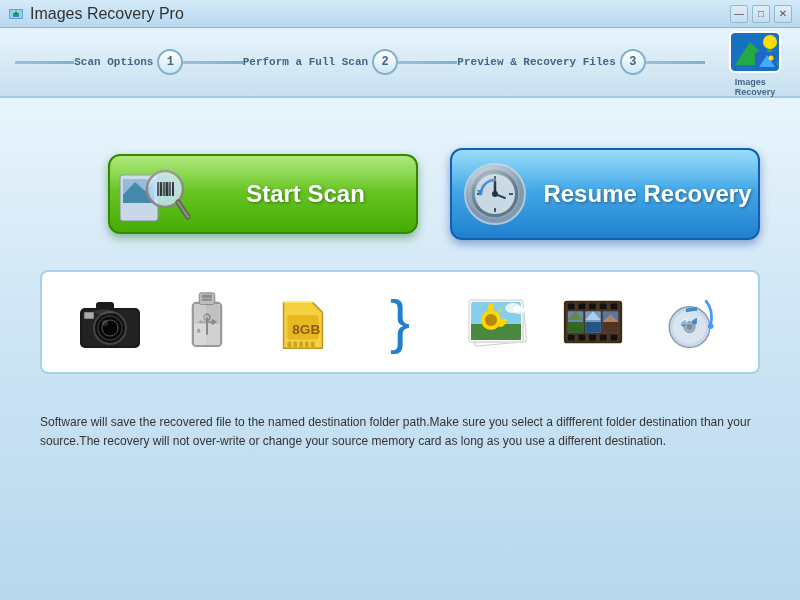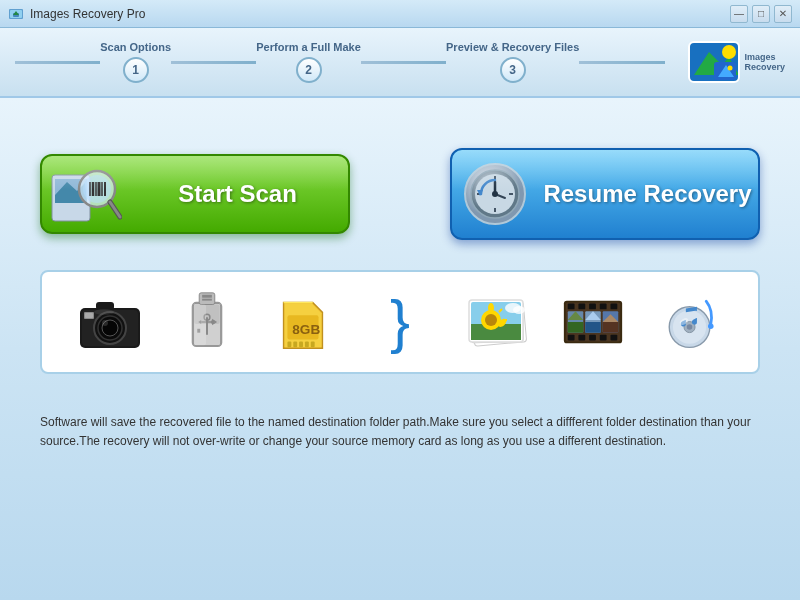--- a/index.html
+++ b/index.html
@@ -24,21 +24,21 @@
     .title-bar-left {
       display: flex;
       align-items: center;
       gap: 6px;
     }
     .title-icon {
       width: 16px;
       height: 16px;
     }
     .title-text {
-      font-size: 12px;
+      font-size: 16px;
       color: #333;
       font-weight: normal;
     }
     .title-controls {
       display: flex;
       gap: 4px;
     }
     .title-btn {
       width: 18px;
       height: 18px;
@@ -68,23 +68,23 @@
       align-items: center;
       flex: 1;
     }
     .step-line {
       height: 3px;
       background: linear-gradient(to right, #a0c0d8, #80b0cc);
       flex: 1;
     }
     .step-item {
       display: flex;
-      flex-direction: column;
       align-items: center;
       gap: 4px;
+      font-family: Liberation Mono, monospace;
     }
     .step-label {
       font-size: 11px;
       color: #446688;
       text-align: center;
       white-space: nowrap;
       font-weight: bold;
     }
     .step-circle {
       width: 26px;
@@ -94,40 +94,40 @@
       border: 2px solid #80b0cc;
       display: flex;
       align-items: center;
       justify-content: center;
       font-size: 12px;
       font-weight: bold;
       color: #446688;
     }
     .logo-area {
       display: flex;
-      flex-direction: row;
+      flex-direction: column;
       align-items: center;
       margin-left: 20px;
     }
 
     
     .main-content {
       background: linear-gradient(to bottom, #e8f4fc 0%, #cce4f4 50%, #b8d8ee 100%);
       height: 502px;
       padding: 30px 40px 20px 40px;
       display: flex;
       flex-direction: column;
       gap: 20px;
     }
 
     
     .buttons-row {
       display: flex;
       gap: 32px;
-      justify-content: space-between;
+      justify-content: flex-end;
       align-items: center;
       margin-top: 20px;
     }
 
     .start-scan-btn {
       display: flex;
       align-items: center;
       width: 310px;
       height: 80px;
       background: linear-gradient(to bottom, #88dd44, #44aa00);
@@ -259,21 +259,21 @@
     <div class="step-line"></div>
 
     <div class="step-item">
       <span class="step-label">Scan Options</span>
       <div class="step-circle">1</div>
     </div>
 
     <div class="step-line"></div>
 
     <div class="step-item">
-      <span class="step-label">Perform a Full Make</span>
+      <span class="step-label">Perform a Full Scan</span>
       <div class="step-circle">2</div>
     </div>
 
     <div class="step-line"></div>
 
     <div class="step-item">
       <span class="step-label">Preview &amp; Recovery Files</span>
       <div class="step-circle">3</div>
     </div>
 

